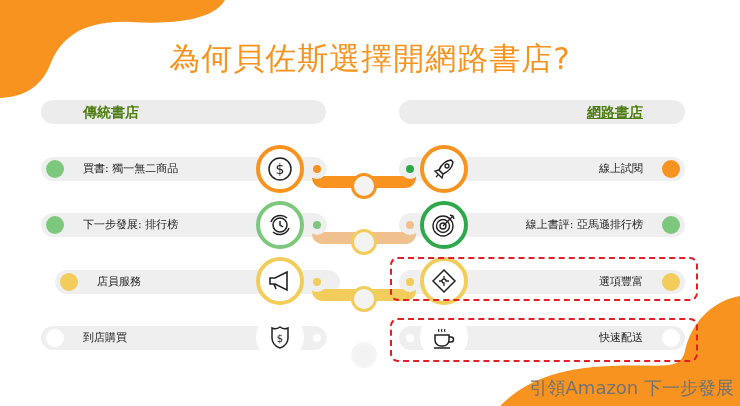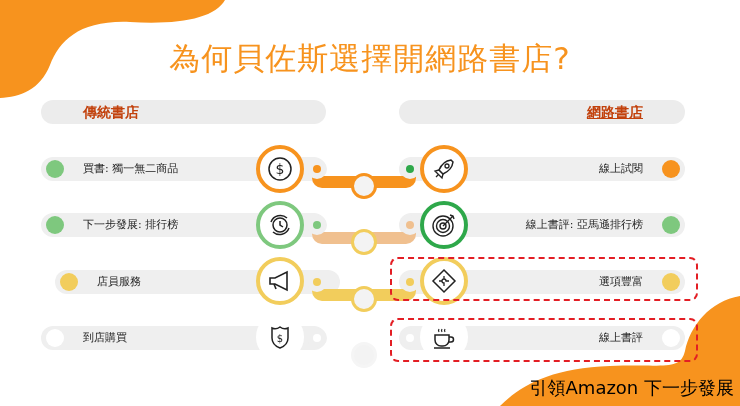--- a/index.html
+++ b/index.html
@@ -1,29 +1,29 @@
 <!DOCTYPE html>
 <html><head>
 <meta charset="utf-8">
 <style>
   html,body{margin:0;padding:0;background:#fff;}
   body{width:740px;height:406px;position:relative;overflow:hidden;font-family:"DejaVu Sans","Liberation Sans",sans-serif;}
   .blob{position:absolute;}
   .title{position:absolute;left:0;width:740px;top:38px;text-align:center;color:#f7931e;font-size:31px;letter-spacing:1px;}
-  .hdr{position:absolute;top:100px;height:24px;background:#ececec;border-radius:12px;font-weight:bold;font-size:14px;color:#c2410c;line-height:24px;}
+  .hdr{position:absolute;top:100px;height:24px;background:#ececec;border-radius:12px;font-weight:bold;font-size:14px;color:#4d7c0f;line-height:24px;}
   .row{position:absolute;height:24px;background:#efefef;border-radius:12px;font-size:11px;color:#222;line-height:24px;}
   .dot{position:absolute;top:3px;width:18px;height:18px;border-radius:50%;}
   .small{position:absolute;width:20px;height:20px;border-radius:50%;background:#efefef;}
   .small i{position:absolute;left:6px;top:6px;width:8px;height:8px;border-radius:50%;}
   .ring{position:absolute;width:40px;height:40px;border-radius:50%;background:#fff;border:4px solid;display:flex;align-items:center;justify-content:center;}
   .ring svg{width:26px;height:26px;}
   .conn{position:absolute;height:12px;border-radius:0 0 10px 10px;}
   .mid{position:absolute;width:20px;height:20px;border-radius:50%;background:#f3f3f3;border:3px solid;}
   .dash{position:absolute;border:2.5px dashed #e31e24;border-radius:8px;}
-  .footer{position:absolute;right:6px;bottom:6px;color:#000000;font-size:18px;}
+  .footer{position:absolute;right:6px;bottom:6px;color:#737373;font-size:18px;}
 </style>
 </head>
 <body>
 
 <svg class="blob" style="left:0;top:0" width="230" height="100" viewBox="0 0 230 100">
   <path d="M0 0 H225 C215 18 180 25 130 22 C80 20 60 40 50 65 C40 90 20 97 0 98 Z" fill="#f7931e"></path>
 </svg>
 <svg class="blob" style="right:0;bottom:0" width="250" height="110" viewBox="0 0 250 110">
   <path d="M250 0 C220 5 200 30 195 55 C190 75 175 68 120 70 C60 72 30 90 10 110 H250 Z" fill="#f7931e"></path>
 </svg>
@@ -60,21 +60,21 @@
 </div>
 <div class="row" style="left:399px;top:213px;width:286px;">
   <span style="position:absolute;right:42px;">線上書評: 亞馬遜排行榜</span>
   <span class="dot" style="right:5px;background:#7ec87e;"></span>
 </div>
 <div class="row" style="left:399px;top:270px;width:286px;">
   <span style="position:absolute;right:42px;">選項豐富</span>
   <span class="dot" style="right:5px;background:#f2cd5c;"></span>
 </div>
 <div class="row" style="left:399px;top:326px;width:286px;">
-  <span style="position:absolute;right:42px;">線上書評</span>
+  <span style="position:absolute;right:42px;">快速配送</span>
   <span class="dot" style="right:5px;background:#fff;"></span>
 </div>
 
 <div class="conn" style="left:312px;top:176px;width:104px;background:#f7931e;"></div>
 <div class="conn" style="left:312px;top:232px;width:104px;background:#f0c08f;"></div>
 <div class="conn" style="left:312px;top:289px;width:104px;background:#f2cd5c;"></div>
 <div class="mid" style="left:351px;top:173px;border-color:#f7931e;"></div>
 <div class="mid" style="left:351px;top:229px;border-color:#f2cd5c;"></div>
 <div class="mid" style="left:351px;top:286px;border-color:#f2cd5c;"></div>
 <div class="mid" style="left:351px;top:342px;border-color:#f5f5f5;"></div>

